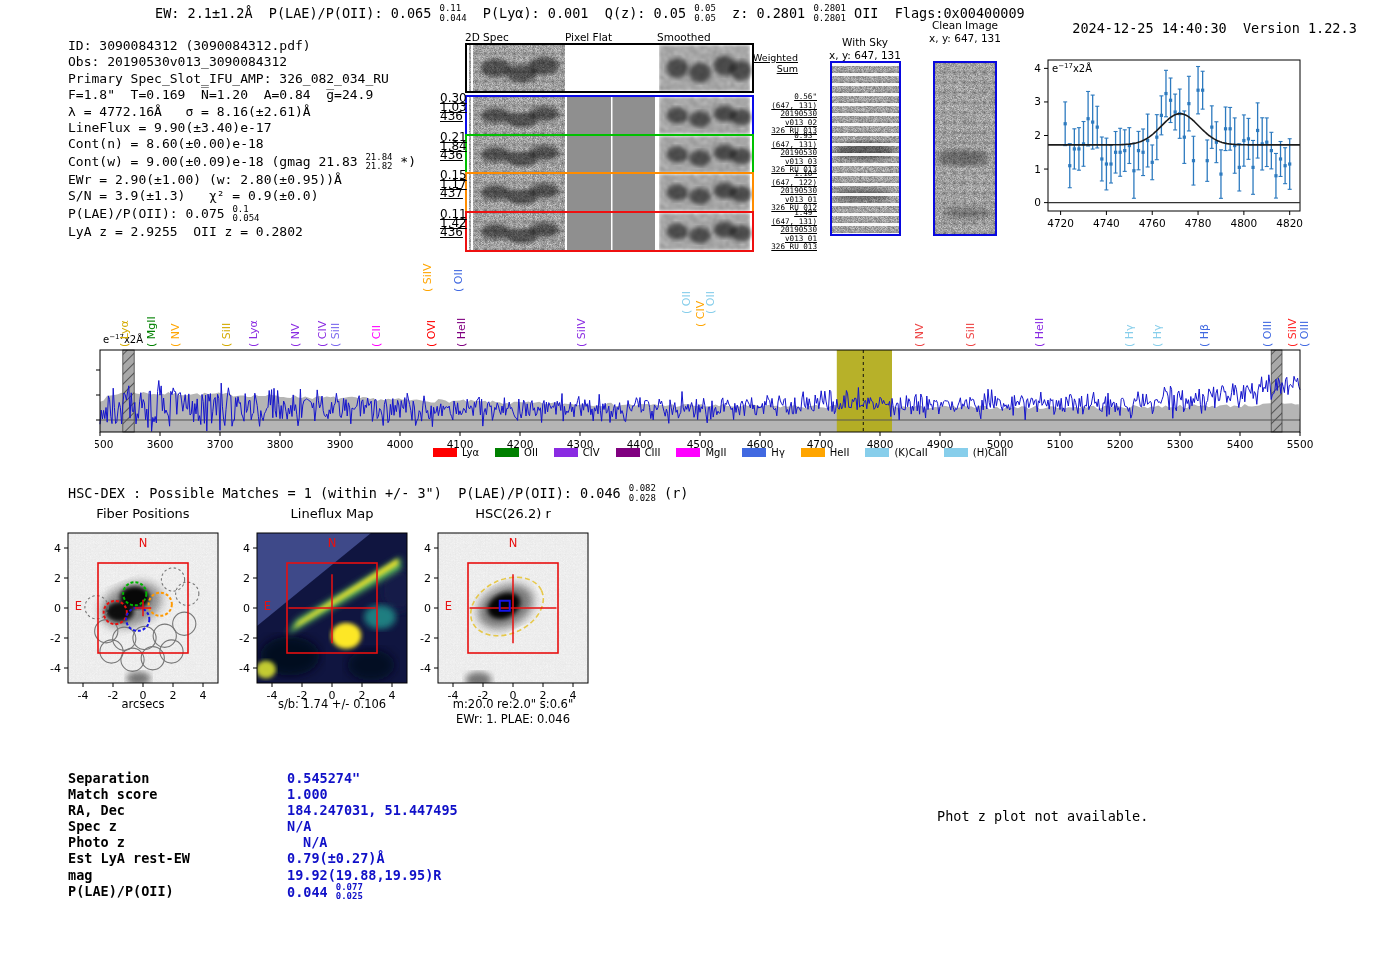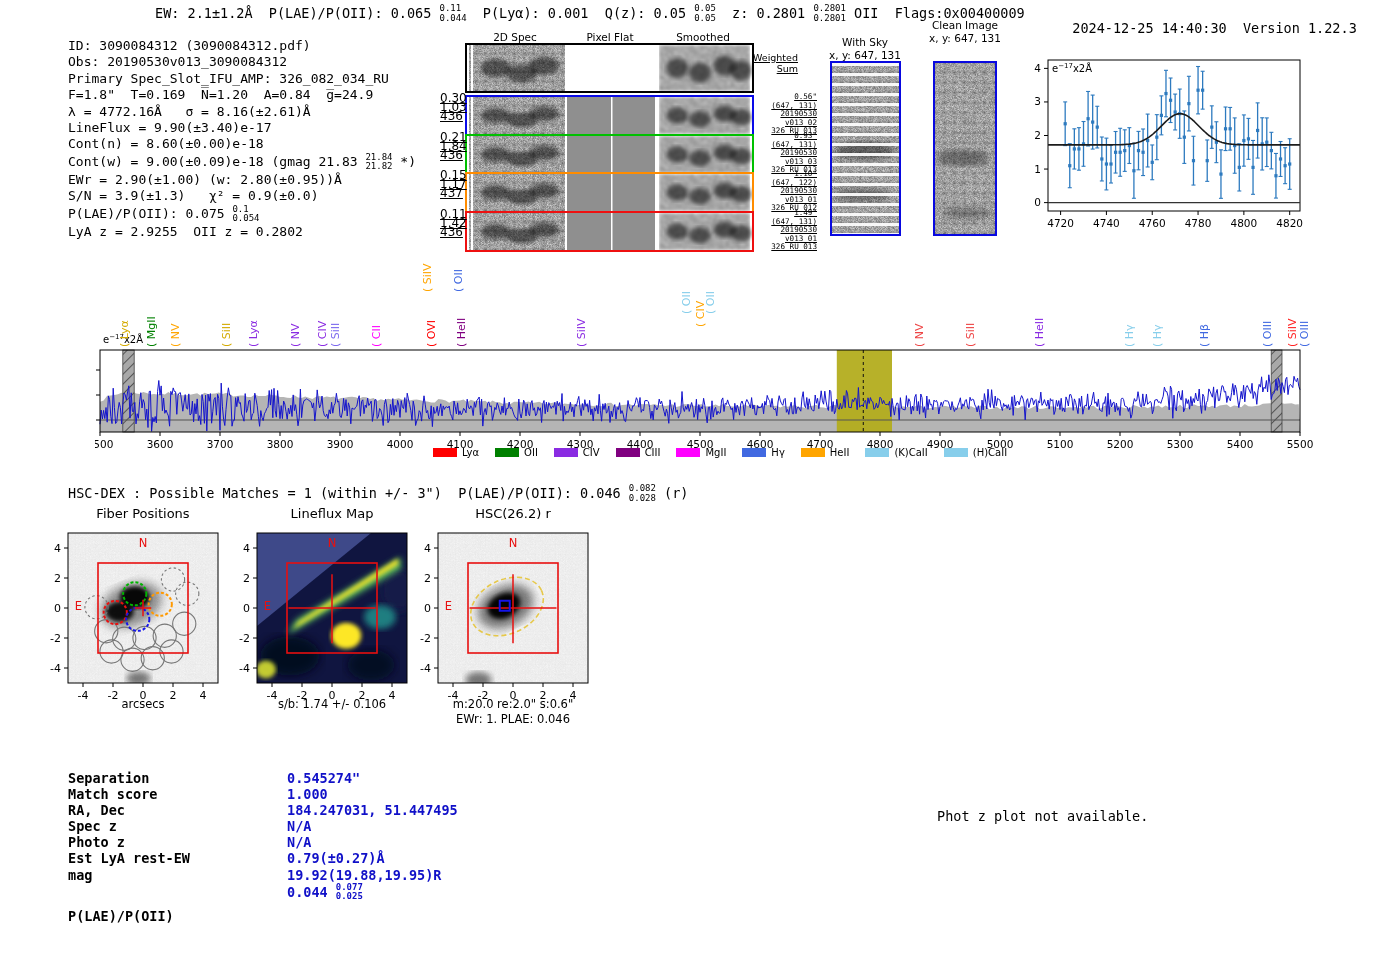--- a/index.html
+++ b/index.html
@@ -4,21 +4,21 @@
 <style>
   html,body{margin:0;padding:0;background:#fff;}
   body{width:1400px;height:953px;position:relative;overflow:hidden;
        font-family:"DejaVu Sans",sans-serif;color:#000;}
   .abs{position:absolute;}
   .mono{font-family:"DejaVu Sans Mono","Liberation Mono",monospace;}
   .mono-line{white-space:pre;font-size:13px;line-height:16.4px;}
   .frac{display:inline-flex;flex-direction:column;vertical-align:middle;
         font-size:9px;line-height:9.5px;text-align:left;}
   .hdr{font-size:13.5px;white-space:pre;}
-  .colhdr{font-size:10.5px;text-align:center;}
+  .colhdr{font-size:10.5px;text-align:left;}
   .tinylbl{font-size:12px;line-height:9px;text-align:right;font-family:"DejaVu Sans",sans-serif;text-decoration:underline;}
   .rtlbl{font-size:7.6px;line-height:8.6px;text-align:right;text-decoration:underline;}
   .skytitle{font-size:10.5px;text-align:center;line-height:12.5px;}
   .panel-title{font-size:13px;text-align:center;}
   .panel-cap{font-size:11.5px;text-align:center;line-height:14px;}
   .legend{display:flex;gap:16px;align-items:center;justify-content:center;font-size:10px;}
   .legend .sw{display:inline-block;width:24px;height:9px;margin-right:5px;vertical-align:-1px;}
   .legend .it{white-space:nowrap;}
   .blue-border{border:2px solid #0808e0;}
   .tbl-label{font-size:13.5px;line-height:16.1px;white-space:pre;}
@@ -617,34 +617,34 @@
       <div class="mono tbl-value"><span>1.000</span></div>
     </div>
     <div style="display:flex;">
       <div class="mono tbl-label" style="width:219px;">RA, Dec</div>
       <div class="mono tbl-value"><span>184.247031, 51.447495</span></div>
     </div>
     <div style="display:flex;">
       <div class="mono tbl-label" style="width:219px;">Spec z</div>
       <div class="mono tbl-value"><span>N/A</span></div>
     </div>
-    <div style="display:flex;">
+    <div style="display:flex;gap:16px;">
       <div class="mono tbl-label" style="width:219px;">Photo z</div>
       <div class="mono tbl-value"><span>N/A</span></div>
     </div>
     <div style="display:flex;">
       <div class="mono tbl-label" style="width:219px;">Est LyA rest-EW</div>
       <div class="mono tbl-value"><span>0.79(±0.27)Å</span></div>
     </div>
     <div style="display:flex;">
       <div class="mono tbl-label" style="width:219px;">mag</div>
       <div class="mono tbl-value"><span>19.92(19.88,19.95)R</span></div>
     </div>
     <div style="display:flex;">
-      <div class="mono tbl-label" style="width:219px;margin-top:25px;">P(LAE)/P(OII)</div>
+      <div class="mono tbl-label" style="width:219px;">P(LAE)/P(OII)</div>
       <div class="mono tbl-value"><span>0.044 </span><span class="frac"><span>0.077</span><span>0.025</span></span></div>
     </div>
   </div>
 
 <div class="abs mono" style="left:937px;top:808px;font-size:13.5px;">Phot z plot not available.</div>
 
 <div class="abs" style="left:465px;top:43px;width:285px;height:46px;border:2px solid #000;background:#fff;"><svg width="285" height="46">
       <rect x="2" y="0" width="96" height="46" filter="url(#fNoise)"></rect>
       <rect x="4" y="0" width="2" height="46" fill="#fff"></rect>
       <ellipse cx="28.880000000000003" cy="23" rx="15.36" ry="9.200000000000001" fill="#000" opacity="0.5" filter="url(#blur2)"></ellipse>

